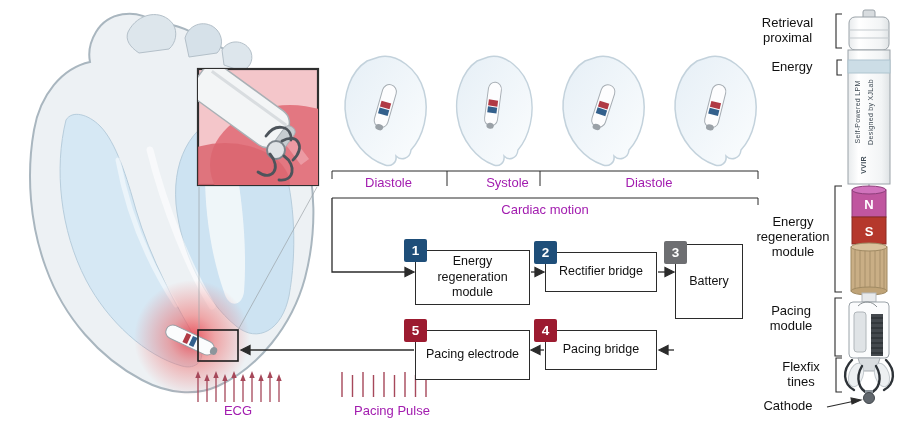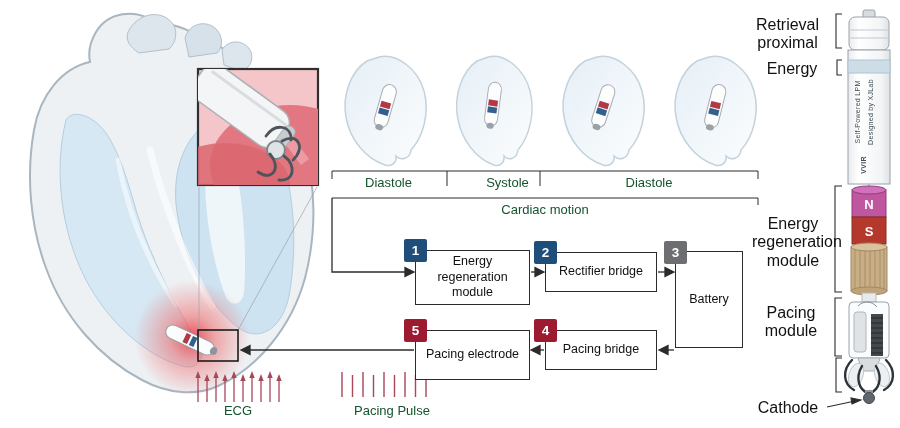--- a/index.html
+++ b/index.html
@@ -1,21 +1,21 @@
 <!DOCTYPE html>
 <html><head>
 <meta charset="utf-8">
 <style>
   *{margin:0;padding:0;box-sizing:border-box}
   html,body{background:#fff}
   body{font-family:"Liberation Sans",sans-serif;color:#111}
   .stage{position:relative;width:900px;height:428px;background:#ffffff;overflow:hidden}
   .abs{position:absolute}
-  .lbl{position:absolute;text-align:center;font-size:13px;color:#14532d;z-index:3}
-  .rlbl{position:absolute;text-align:center;font-size:16px;line-height:1.15;color:#111;z-index:3}
+  .lbl{position:absolute;text-align:center;font-size:13px;color:#a21caf;z-index:3}
+  .rlbl{position:absolute;text-align:center;font-size:13px;line-height:1.15;color:#111;z-index:3}
   .fbox{position:absolute;border:1.5px solid #2b2b2b;background:#fff;display:flex;align-items:center;justify-content:center;
         text-align:center;font-size:12.5px;line-height:1.25;color:#111;z-index:3;padding:2px 4px}
   .badge{position:absolute;width:23px;height:23px;color:#fff;font-weight:700;font-size:13.5px;display:flex;
          align-items:center;justify-content:center;z-index:4;border-radius:2px}
   svg text{font-family:"Liberation Sans",sans-serif}
   .mag{fill:#fff;font-weight:700;font-size:13px;text-anchor:middle}
   .vtxt{fill:#3e4a54;font-size:7px;text-anchor:middle;letter-spacing:.3px}
 </style>
 </head>
 <body>
@@ -234,34 +234,35 @@
   <div class="fbox" style="left:415px;top:250px;width:115px;height:55px">
     <span>Energy regeneration module</span>
   </div>
   <div class="badge" style="left: 404px; top: 239px; background: rgb(30, 78, 121);">1</div>
 
   <div class="fbox" style="left:545px;top:252px;width:112px;height:40px">
     <span>Rectifier bridge</span>
   </div>
   <div class="badge" style="left: 534px; top: 241px; background: rgb(30, 78, 121);">2</div>
 
-  <div class="fbox" style="left:675px;top:251px;width:68px;height:97px">
+  <div class="fbox" style="left:675px;top:244px;width:68px;height:75px">
     <span>Battery</span>
   </div>
   <div class="badge" style="left: 664px; top: 241px; background: rgb(109, 110, 113);">3</div>
 
   <div class="fbox" style="left:545px;top:330px;width:112px;height:40px">
     <span>Pacing bridge</span>
   </div>
   <div class="badge" style="left: 534px; top: 319px; background: rgb(156, 27, 48);">4</div>
 
   <div class="fbox" style="left:415px;top:330px;width:115px;height:50px">
     <span>Pacing electrode</span>
   </div>
   <div class="badge" style="left: 404px; top: 319px; background: rgb(156, 27, 48);">5</div>
 
   <div class="rlbl" style="left:745px;top:16px;width:85px">Retrieval proximal</div>
   <div class="rlbl" style="left:752px;top:60px;width:80px">Energy</div>
   <div class="rlbl" style="left:752px;top:215px;width:82px">Energy regeneration module</div>
   <div class="rlbl" style="left:750px;top:304px;width:82px">Pacing module</div>
+  <div class="rlbl" style="left:773px;top:360px;width:56px">Flexfix tines</div>
   <div class="rlbl" style="left:752px;top:399px;width:72px">Cathode</div>
 
 </div>
 
 </body></html>

